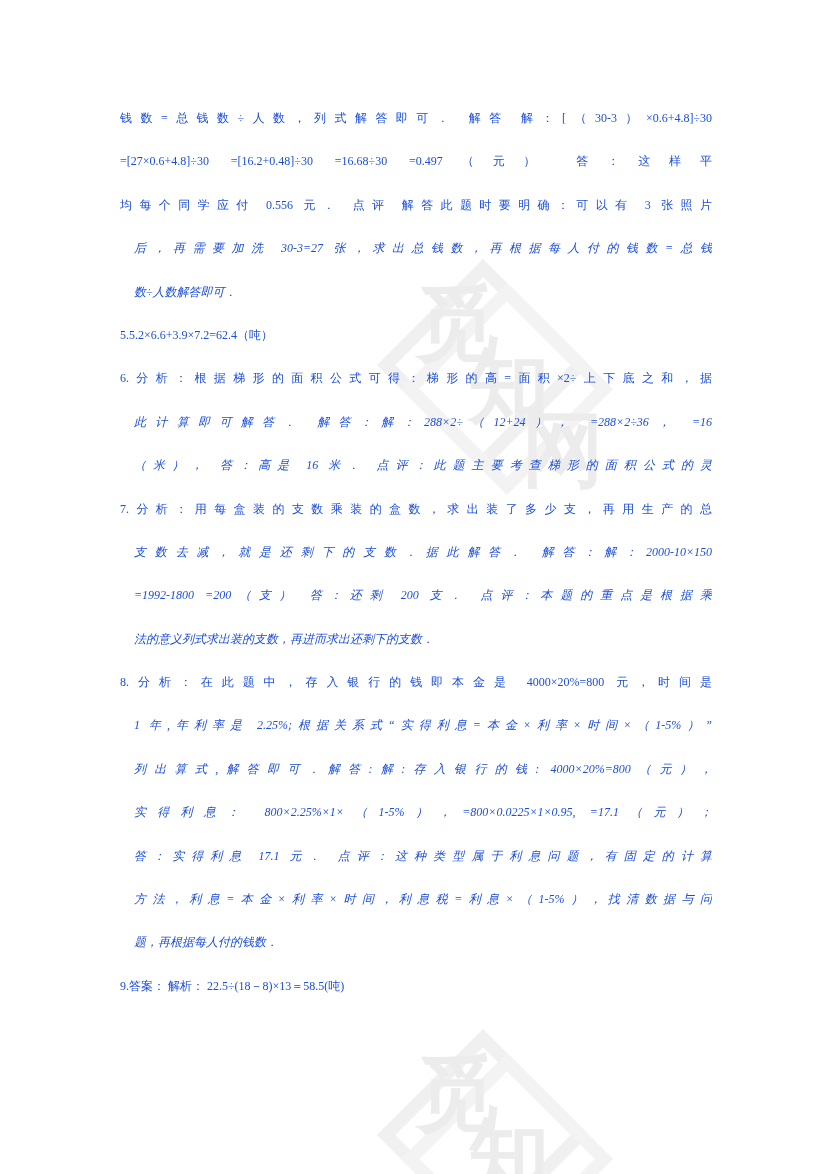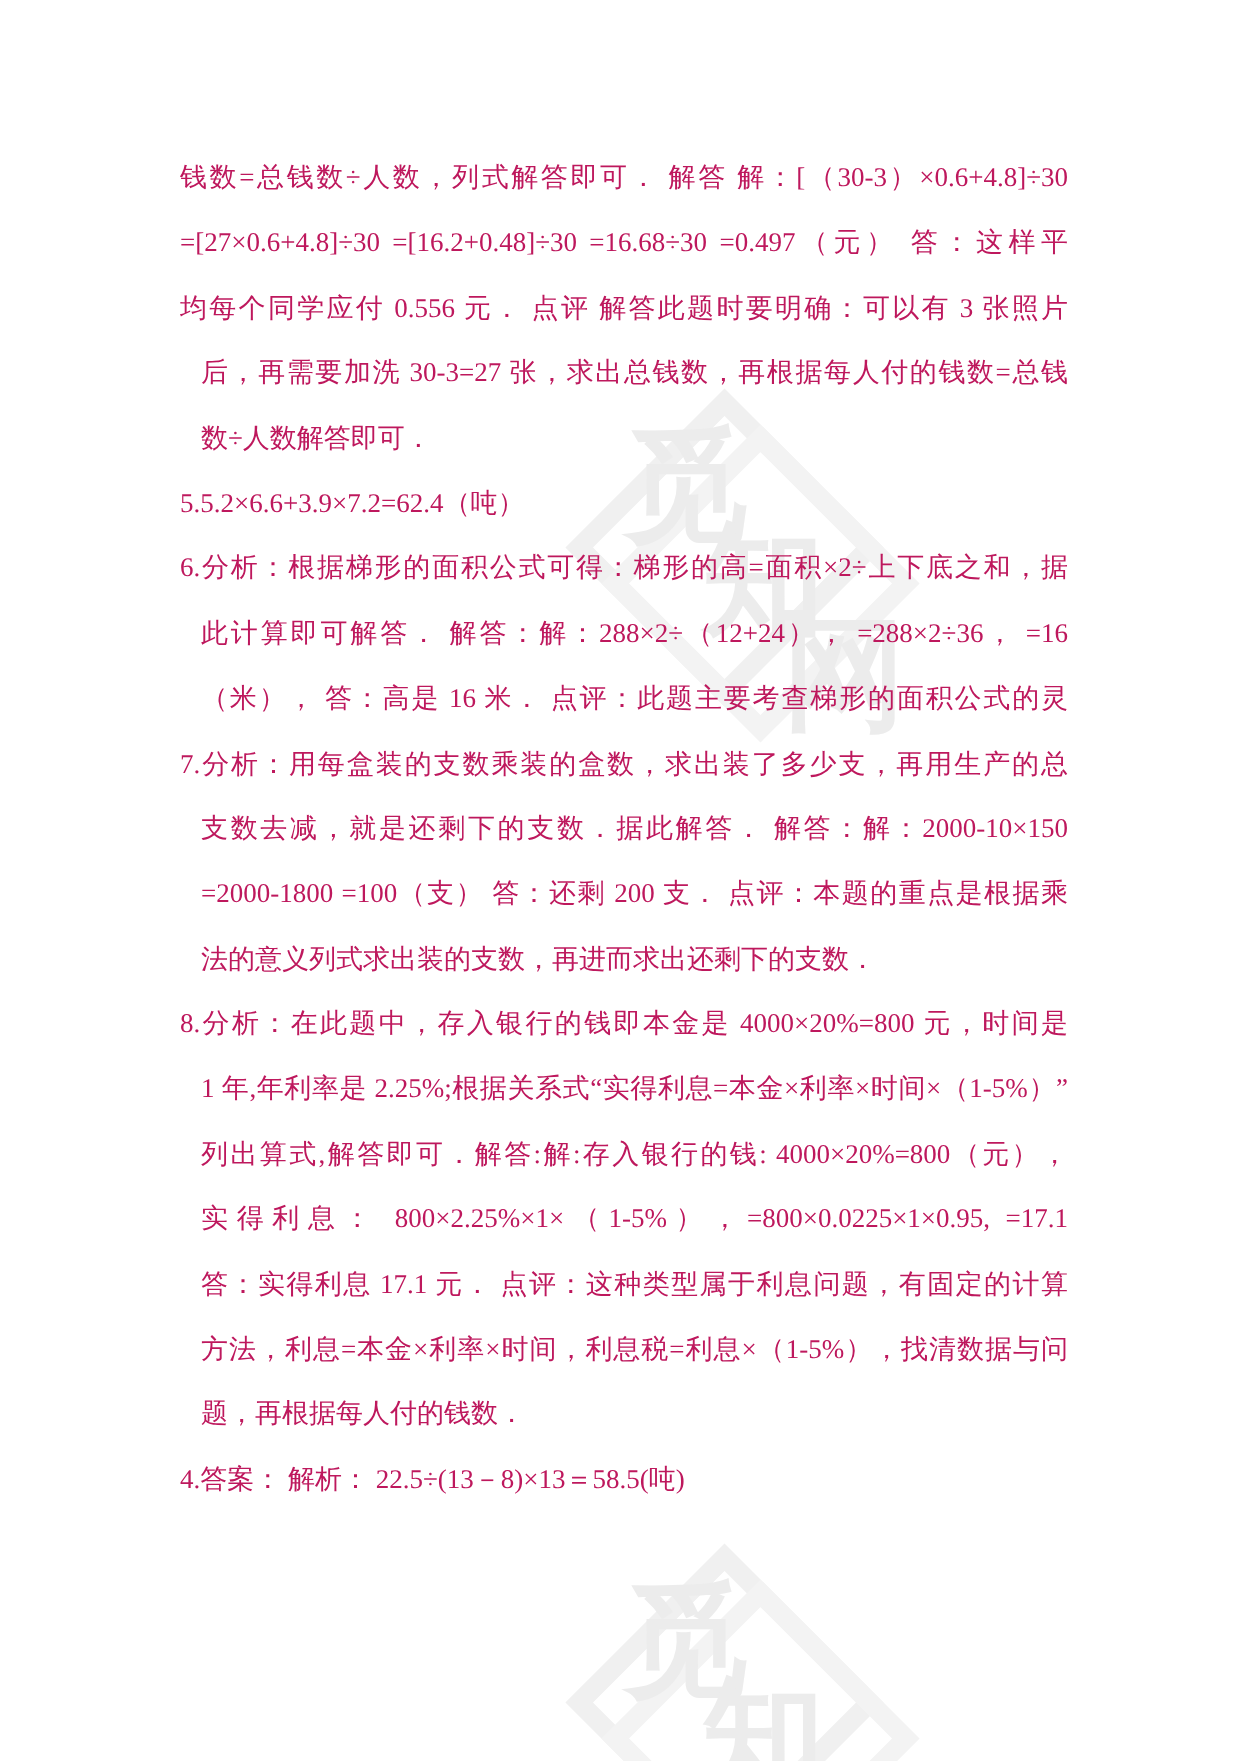--- a/index.html
+++ b/index.html
@@ -48,33 +48,34 @@
   .wm-char.c2 { left: 88px;  top: 84px; }
   .wm-char.c3 { left: 142px; top: 148px; }
   .wm1 { left: 380px; top: 262px; }
   .wm2 { left: 380px; top: 1032px; }
   
   .doc {
     position: absolute;
     left: 120px;
     top: 97px;
     width: 592px;
-    color: #be185d;
-    font-size: 18px;
+    color: #1d4ed8;
+    font-size: 12px;
     z-index: 1;
   }
   .line {
     height: 43.4px;
     line-height: 43.4px;
     text-align: justify;
     text-align-last: justify;
     overflow: hidden;
   }
   .line.indent {
     padding-left: 14px;
+    font-style: italic;
   }
   .line.end {
     text-align-last: left;
   }
 </style>
 </head>
 <body>
 
 <div class="page">
 
@@ -103,27 +104,27 @@
     <div class="line indent end">数÷人数解答即可．</div>
 
     <div class="line end">5.5.2×6.6+3.9×7.2=62.4（吨）</div>
 
     <div class="line">6.分析：根据梯形的面积公式可得：梯形的高=面积×2÷上下底之和，据</div>
     <div class="line indent">此计算即可解答．  解答：解：288×2÷（12+24）， =288×2÷36， =16</div>
     <div class="line indent">（米）， 答：高是 16 米．  点评：此题主要考查梯形的面积公式的灵</div>
 
     <div class="line">7.分析：用每盒装的支数乘装的盒数，求出装了多少支，再用生产的总</div>
     <div class="line indent">支数去减，就是还剩下的支数．据此解答．   解答：解：2000-10×150</div>
-    <div class="line indent">=2000-1800 =100（支） 答：还剩 200 支． 点评：本题的重点是根据乘</div>
+    <div class="line indent">=1992-1800 =200（支） 答：还剩 200 支． 点评：本题的重点是根据乘</div>
     <div class="line indent end">法的意义列式求出装的支数，再进而求出还剩下的支数．</div>
 
     <div class="line">8.分析：在此题中，存入银行的钱即本金是 4000×20%=800 元，时间是</div>
     <div class="line indent">1 年,年利率是 2.25%;根据关系式“实得利息=本金×利率×时间×（1-5%）”</div>
     <div class="line indent">列出算式,解答即可．解答:解:存入银行的钱: 4000×20%=800（元），</div>
     <div class="line indent">实得利息： 800×2.25%×1×（1-5%），=800×0.0225×1×0.95, =17.1（元）；</div>
     <div class="line indent">答：实得利息 17.1 元．  点评：这种类型属于利息问题，有固定的计算</div>
     <div class="line indent">方法，利息=本金×利率×时间，利息税=利息×（1-5%），找清数据与问</div>
     <div class="line indent end">题，再根据每人付的钱数．</div>
 
-    <div class="line end">4.答案：  解析：  22.5÷(13－8)×13＝58.5(吨)</div>
+    <div class="line end">9.答案：  解析：  22.5÷(18－8)×13＝58.5(吨)</div>
 
   </div>
 </div>
 
 </body></html>

